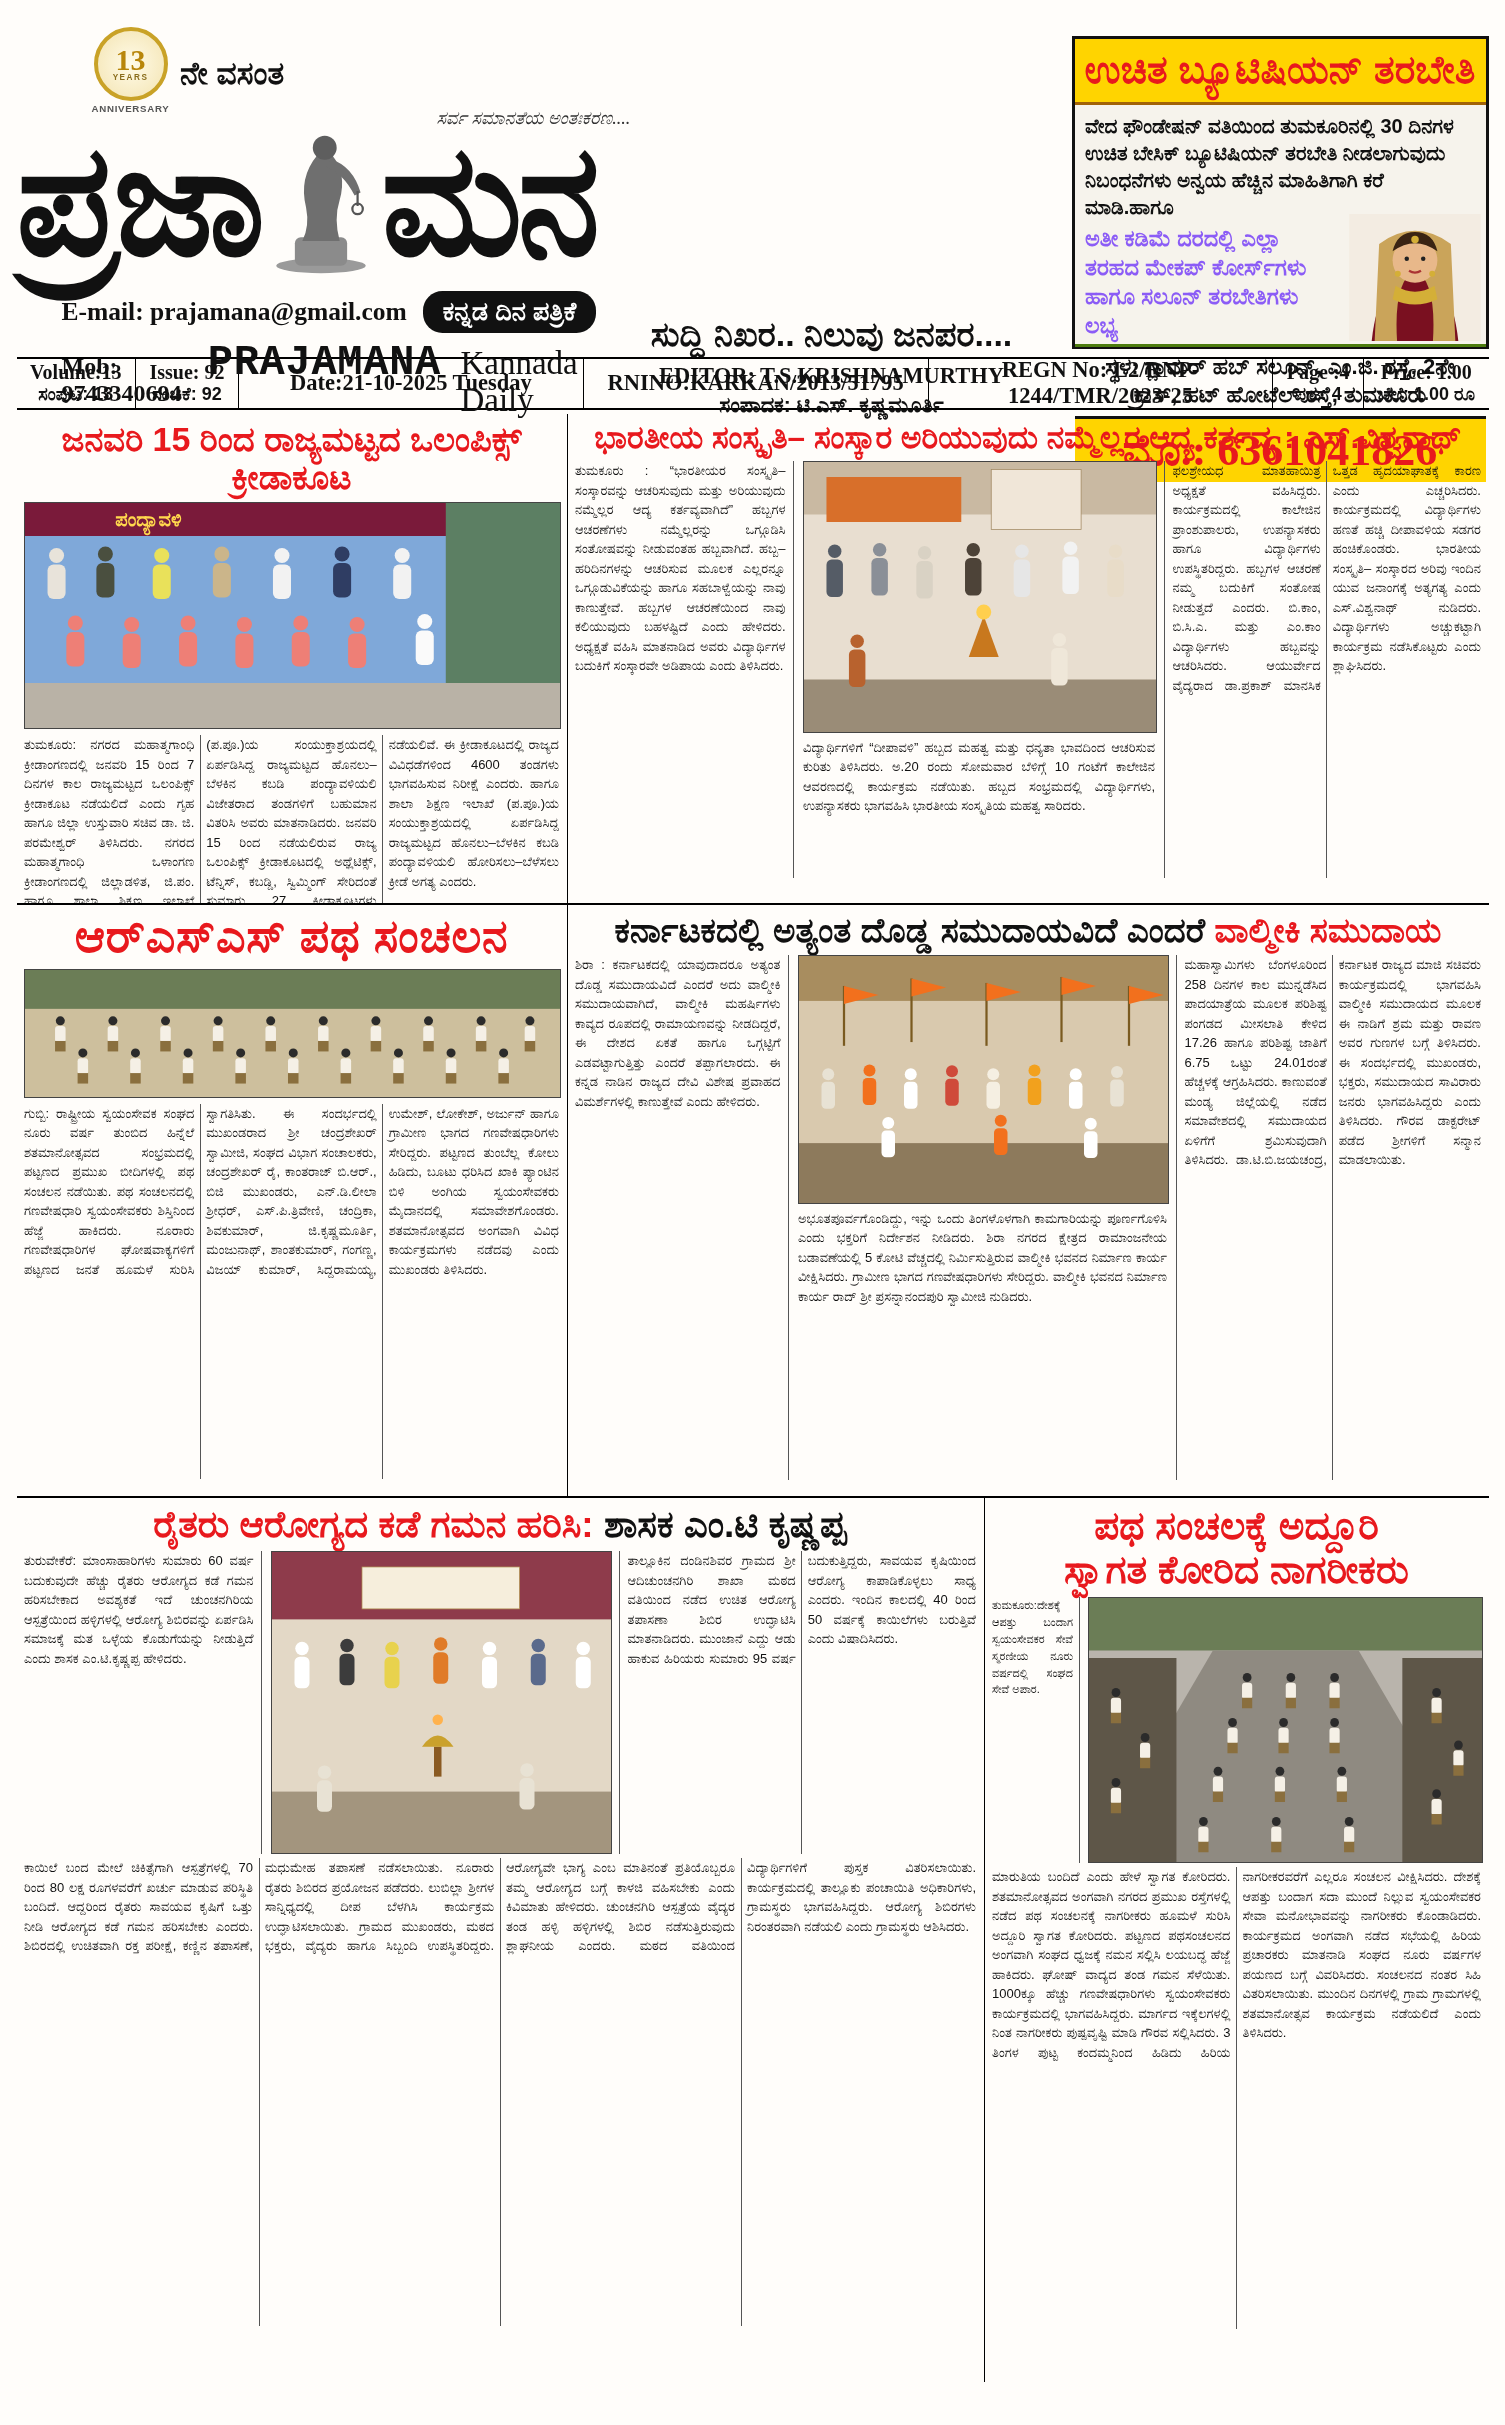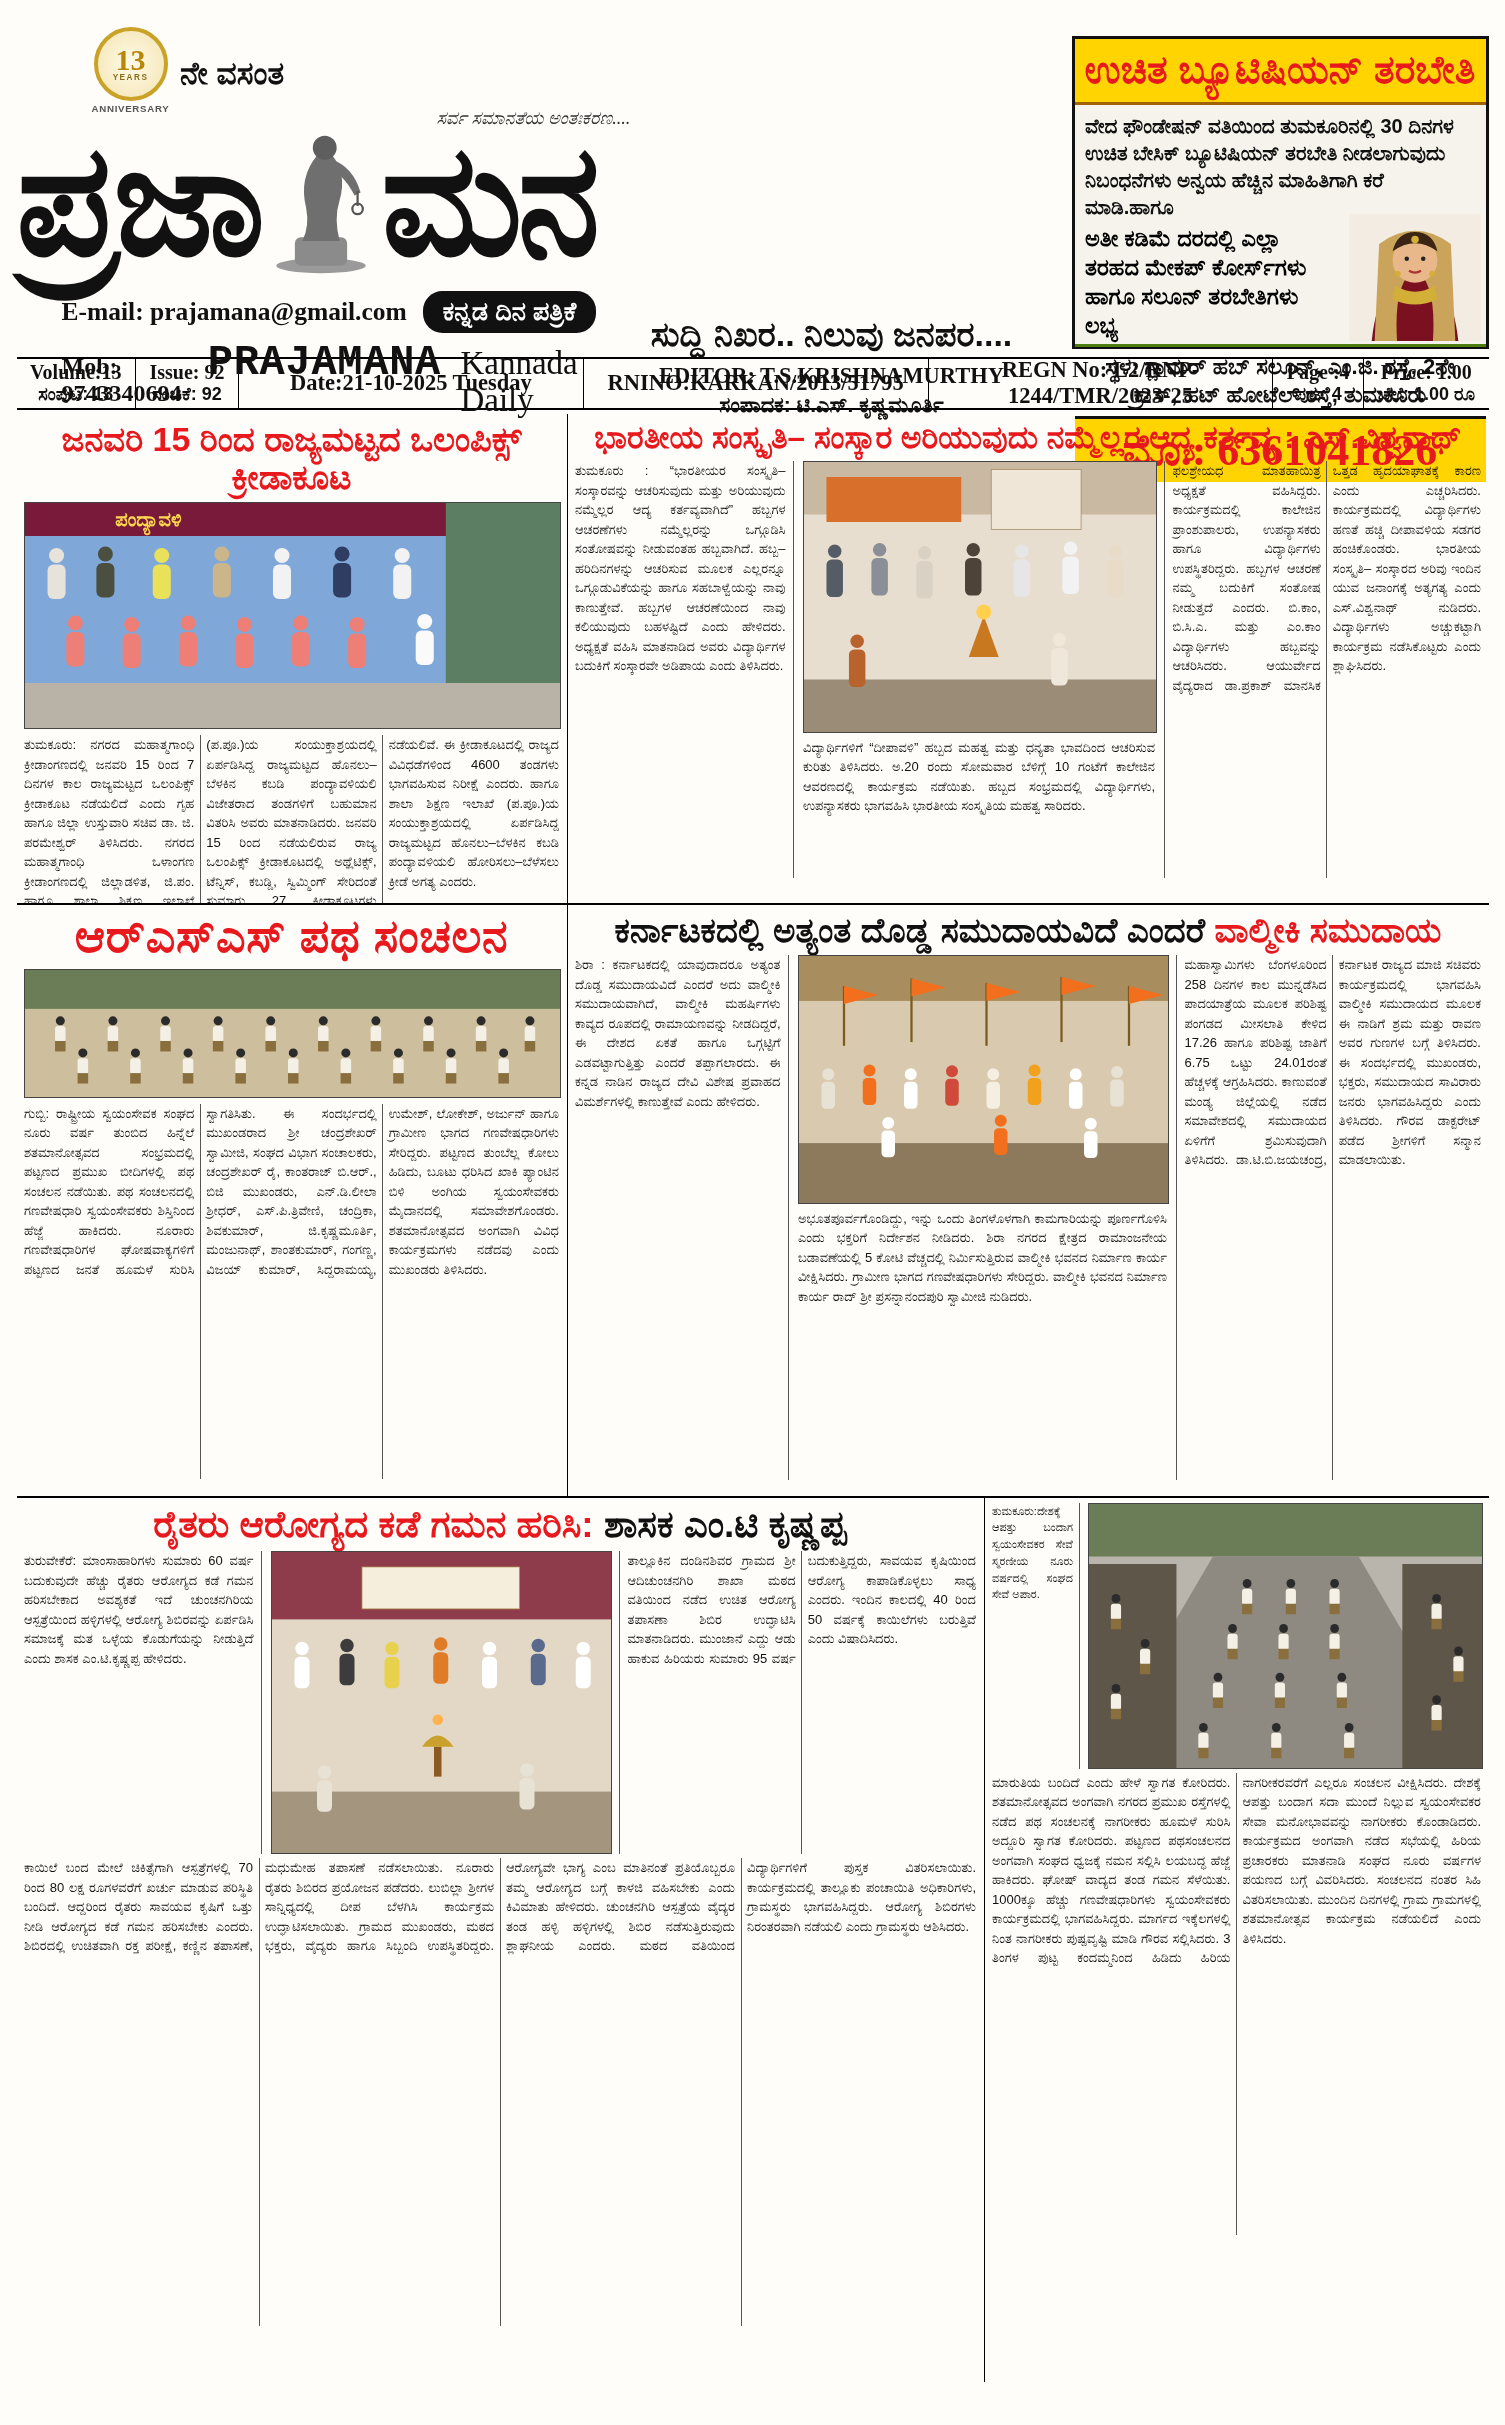--- a/index.html
+++ b/index.html
@@ -31,21 +31,21 @@
   .praj-sub{font-size:33px;font-family:"Liberation Serif",serif;font-weight:normal;}
   .mb-right{text-align:center;padding-bottom:1.5px;}
   .tagline{font-size:34px;font-weight:900;}
   .editor-en{font-size:22.5px;font-weight:bold;font-family:"Liberation Serif",serif;margin-top:7.5px;}
   .editor-kn{font-size:21px;font-weight:bold;margin-top:4.5px;}
   
   .ad{border:3px solid #111;background:#f6f3ec;display:flex;flex-direction:column;margin-top:9px;height:313px;box-sizing:border-box;}
   .ad-head{background:#ffd400;border-bottom:3px solid #a16207;text-align:center;padding:9px 3px;}
   .ad-head span{font-size:39px;font-weight:900;color:#e8191d;}
   .ad-body{position:relative;flex:1;padding:7.5px 10.5px 3px;font-size:20px;font-weight:bold;line-height:1.35;}
-  .ad-highlight{color:#000000;font-weight:900;font-size:22.5px;width:247px;line-height:1.3;margin-top:3px;}
+  .ad-highlight{color:#8b5cf6;font-weight:900;font-size:22.5px;width:247px;line-height:1.3;margin-top:3px;}
   .bride{position:absolute;right:4.5px;bottom:3px;width:132px;height:127px;}
   .ad-addr{border-top:3px solid #4d7c0f;padding:6px 9px;text-align:center;font-size:22px;font-weight:bold;line-height:1.3;}
   .ad-phone{background:#ffd400;border-top:3px solid #111;text-align:center;padding:6px 0;}
   .ad-phone span{font-size:44px;font-weight:900;color:#e8191d;font-family:"Liberation Serif",serif;}
   
   .infobar{display:flex;align-items:stretch;border-top:2.2px solid #000;border-bottom:2.2px solid #000;margin:4.5px 16.5px 0;height:49px;}
   .ib{display:flex;flex-direction:column;justify-content:center;text-align:center;padding:0 13.5px;border-right:1.5px solid #000;}
   .ib:last-child{border-right:none;}
   .ib .l1{font-size:20px;font-weight:bold;font-family:"Liberation Serif",serif;}
   .ib .l2{font-size:18px;font-weight:bold;}
@@ -386,20 +386,24 @@
             <rect x="0" y="320" width="452" height="82" fill="#a3957e"></rect>
             <use href="#pD" x="60" y="285" fill="#e8e2d4"></use>
               <use href="#pD" x="330" y="282" fill="#e8e2d4"></use>
           </svg>
           <div class="body cols2 fill" style="border-left:0.7px solid #555;padding-left:7.5px;">ತಾಲ್ಲೂಕಿನ ದಂಡಿನಶಿವರ ಗ್ರಾಮದ ಶ್ರೀ ಆದಿಚುಂಚನಗಿರಿ ಶಾಖಾ ಮಠದ ವತಿಯಿಂದ ನಡೆದ ಉಚಿತ ಆರೋಗ್ಯ ತಪಾಸಣಾ ಶಿಬಿರ ಉದ್ಘಾಟಿಸಿ ಮಾತನಾಡಿದರು. ಮುಂಜಾನೆ ಎದ್ದು ಆಡು ಹಾಕುವ ಹಿರಿಯರು ಸುಮಾರು 95 ವರ್ಷ ಬದುಕುತ್ತಿದ್ದರು, ಸಾವಯವ ಕೃಷಿಯಿಂದ ಆರೋಗ್ಯ ಕಾಪಾಡಿಕೊಳ್ಳಲು ಸಾಧ್ಯ ಎಂದರು. ಇಂದಿನ ಕಾಲದಲ್ಲಿ 40 ರಿಂದ 50 ವರ್ಷಕ್ಕೆ ಕಾಯಿಲೆಗಳು ಬರುತ್ತಿವೆ ಎಂದು ವಿಷಾದಿಸಿದರು.</div>
         </div>
         <div class="body cols4 h640">ಕಾಯಿಲೆ ಬಂದ ಮೇಲೆ ಚಿಕಿತ್ಸೆಗಾಗಿ ಆಸ್ಪತ್ರೆಗಳಲ್ಲಿ 70 ರಿಂದ 80 ಲಕ್ಷ ರೂಗಳವರೆಗೆ ಖರ್ಚು ಮಾಡುವ ಪರಿಸ್ಥಿತಿ ಬಂದಿದೆ. ಆದ್ದರಿಂದ ರೈತರು ಸಾವಯವ ಕೃಷಿಗೆ ಒತ್ತು ನೀಡಿ ಆರೋಗ್ಯದ ಕಡೆ ಗಮನ ಹರಿಸಬೇಕು ಎಂದರು. ಶಿಬಿರದಲ್ಲಿ ಉಚಿತವಾಗಿ ರಕ್ತ ಪರೀಕ್ಷೆ, ಕಣ್ಣಿನ ತಪಾಸಣೆ, ಮಧುಮೇಹ ತಪಾಸಣೆ ನಡೆಸಲಾಯಿತು. ನೂರಾರು ರೈತರು ಶಿಬಿರದ ಪ್ರಯೋಜನ ಪಡೆದರು. ಲುಬಿಲ್ಲಾ ಶ್ರೀಗಳ ಸಾನ್ನಿಧ್ಯದಲ್ಲಿ ದೀಪ ಬೆಳಗಿಸಿ ಕಾರ್ಯಕ್ರಮ ಉದ್ಘಾಟಿಸಲಾಯಿತು. ಗ್ರಾಮದ ಮುಖಂಡರು, ಮಠದ ಭಕ್ತರು, ವೈದ್ಯರು ಹಾಗೂ ಸಿಬ್ಬಂದಿ ಉಪಸ್ಥಿತರಿದ್ದರು. ಆರೋಗ್ಯವೇ ಭಾಗ್ಯ ಎಂಬ ಮಾತಿನಂತೆ ಪ್ರತಿಯೊಬ್ಬರೂ ತಮ್ಮ ಆರೋಗ್ಯದ ಬಗ್ಗೆ ಕಾಳಜಿ ವಹಿಸಬೇಕು ಎಂದು ಕಿವಿಮಾತು ಹೇಳಿದರು. ಚುಂಚನಗಿರಿ ಆಸ್ಪತ್ರೆಯ ವೈದ್ಯರ ತಂಡ ಹಳ್ಳಿ ಹಳ್ಳಿಗಳಲ್ಲಿ ಶಿಬಿರ ನಡೆಸುತ್ತಿರುವುದು ಶ್ಲಾಘನೀಯ ಎಂದರು. ಮಠದ ವತಿಯಿಂದ ವಿದ್ಯಾರ್ಥಿಗಳಿಗೆ ಪುಸ್ತಕ ವಿತರಿಸಲಾಯಿತು. ಕಾರ್ಯಕ್ರಮದಲ್ಲಿ ತಾಲ್ಲೂಕು ಪಂಚಾಯಿತಿ ಅಧಿಕಾರಿಗಳು, ಗ್ರಾಮಸ್ಥರು ಭಾಗವಹಿಸಿದ್ದರು. ಆರೋಗ್ಯ ಶಿಬಿರಗಳು ನಿರಂತರವಾಗಿ ನಡೆಯಲಿ ಎಂದು ಗ್ರಾಮಸ್ಥರು ಆಶಿಸಿದರು.</div>
       </article>
 
       <article class="art">
+        <h2 class="hl hl-e red">
+          <span>ಪಥ ಸಂಚಲಕ್ಕೆ ಅದ್ದೂರಿ</span><br>
+          <span>ಸ್ವಾಗತ ಕೋರಿದ ನಾಗರೀಕರು</span>
+        </h2>
         <div class="e-grid">
           <div class="body fill" style="font-size:11.2px;border-right:0.7px solid #555;padding-right:6px;">ತುಮಕೂರು:ದೇಶಕ್ಕೆ ಆಪತ್ತು ಬಂದಾಗ ಸ್ವಯಂಸೇವಕರ ಸೇವೆ ಸ್ಮರಣೀಯ ನೂರು ವರ್ಷದಲ್ಲಿ ಸಂಘದ ಸೇವೆ ಅಪಾರ.</div>
           <svg class="photo" viewBox="0 0 540 352" preserveAspectRatio="none" style="height:264px;">
             <defs>
                 <g id="pE">
                   <circle cx="7" cy="6" r="6" fill="#2b2b2b"></circle>
                   <rect x="0" y="13" width="14" height="22" rx="4" fill="#f5f0e6"></rect>
                   <rect x="0" y="33" width="14" height="14" fill="#8a6f3e"></rect>
                 </g>
               </defs>

